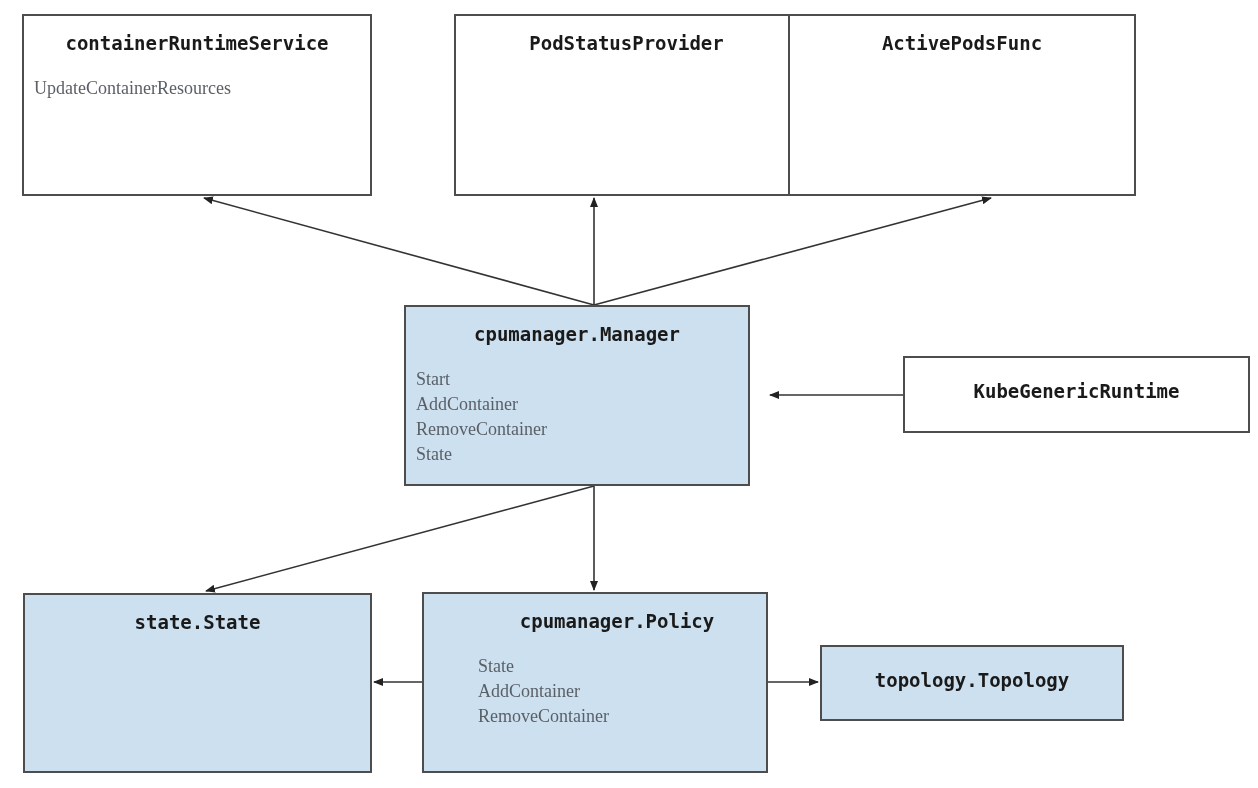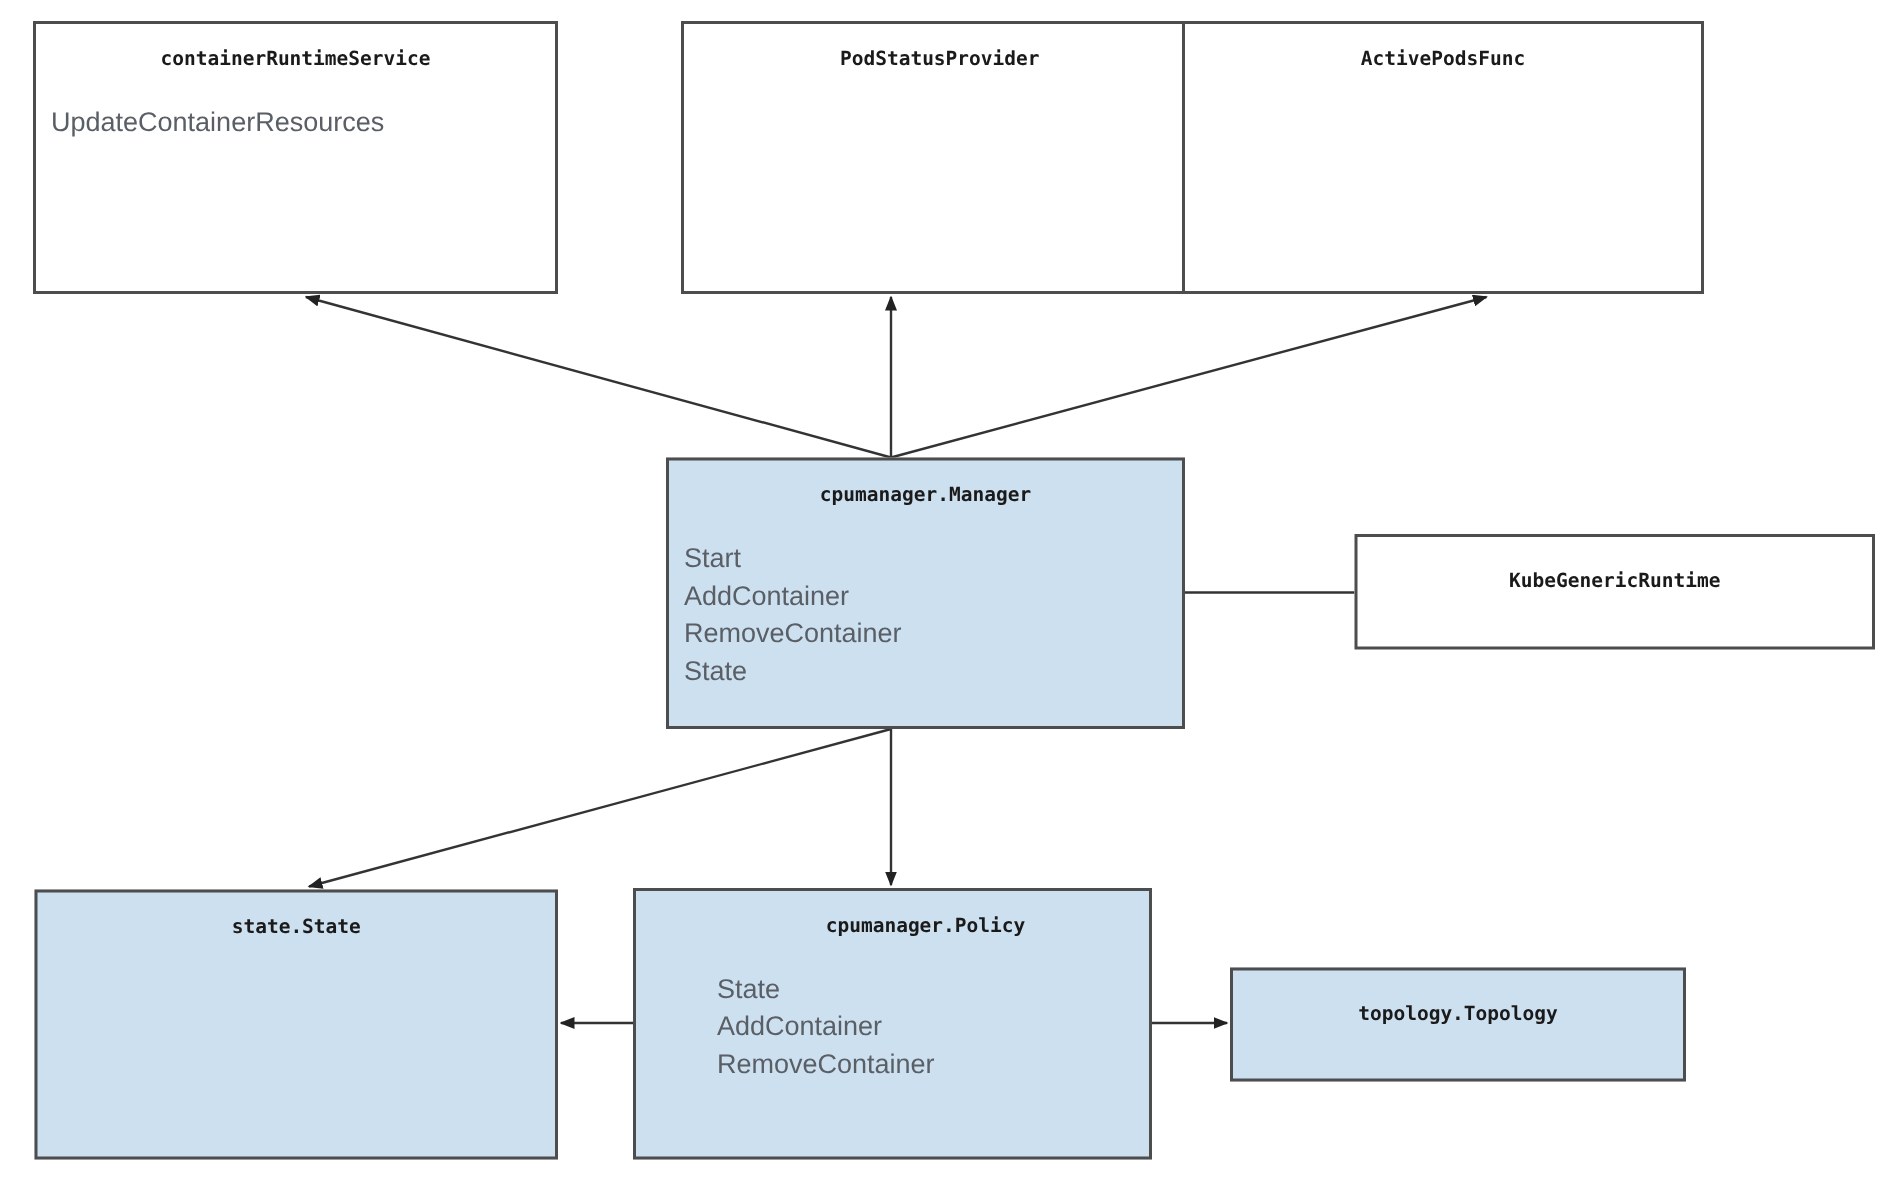--- a/index.html
+++ b/index.html
@@ -31,42 +31,42 @@
     background: #ffffff;
     z-index: 2;
   }
   .node.filled {
     background: #cde0f0;
   }
   .node-title {
     text-align: center;
     font-family: "DejaVu Sans Mono", "Liberation Mono", monospace;
     font-weight: bold;
-    font-size: 13px;
+    font-size: 19px;
     color: #1a1a1a;
     letter-spacing: 0px;
     white-space: pre;
     margin-top: 16px;
   }
   .node-methods {
     margin-top: 22px;
     padding-left: 10px;
   }
   .method {
-    font-family: Liberation Sans, sans-serif;
+    font-family: Liberation Serif, serif;
     font-size: 18px;
     line-height: 25px;
     color: #5a5f66;
     white-space: pre;
   }
   
   #node-containerRuntimeService { left: 22px;  top: 14px;  width: 350px; height: 182px; }
   #node-podStatusProvider       { left: 422px; top: 14px;  width: 345px; height: 182px; margin-left: 32px; }
   #node-activePodsFunc          { left: 788px; top: 14px;  width: 348px; height: 182px; }
-  #node-cpumanagerManager       { left: 444px; top: 305px; width: 346px; height: 181px; }
+  #node-cpumanagerManager       { left: 404px; top: 305px; width: 346px; height: 181px; }
   #node-kubeGenericRuntime      { left: 903px; top: 356px; width: 347px; height: 77px; }
   #node-stateState              { left: 23px;  top: 593px; width: 349px; height: 180px; }
   #node-cpumanagerPolicy        { left: 422px; top: 592px; width: 346px; height: 181px; padding-left: 44px; }
   #node-topologyTopology        { left: 820px; top: 645px; width: 304px; height: 76px; }
 
   #node-kubeGenericRuntime .node-title,
   #node-topologyTopology .node-title { margin-top: 22px; }
 </style>
 </head>
 <body>

